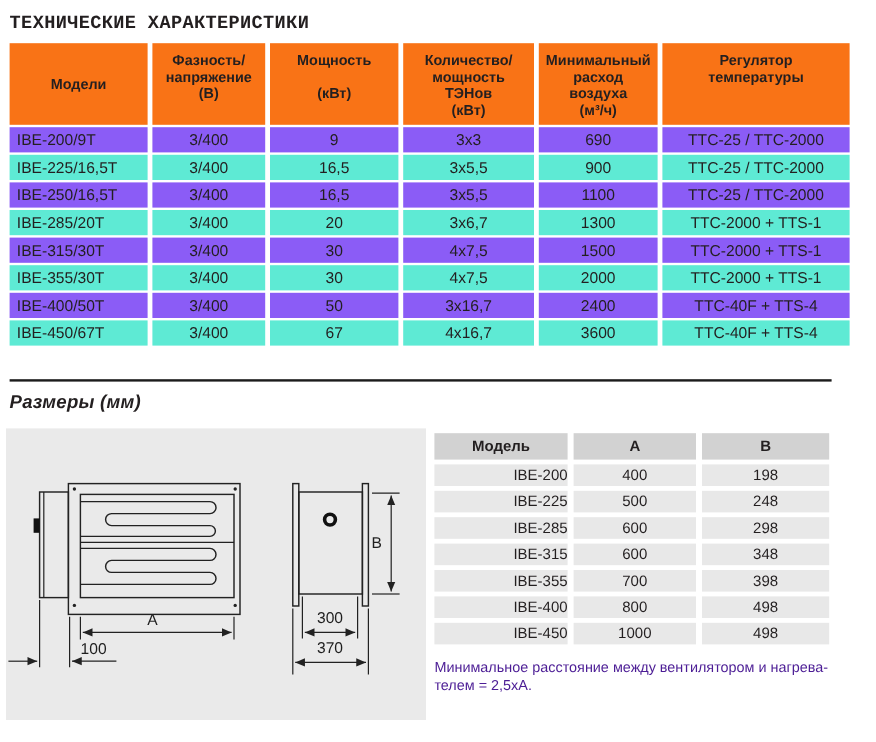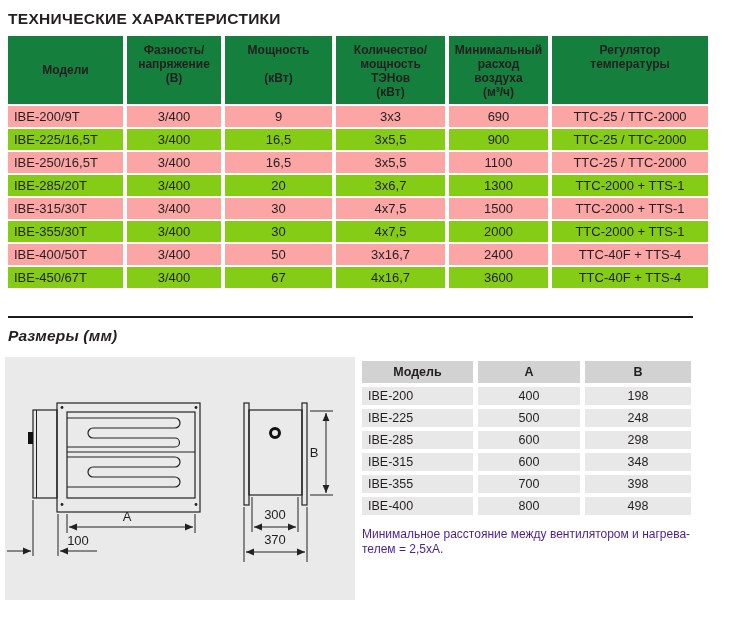--- a/index.html
+++ b/index.html
@@ -3,55 +3,56 @@
 <meta charset="utf-8">
 <style>
   html,body{margin:0;padding:0;}
   body{
     width:730px;height:618px;background:#ffffff;position:relative;
     font-family:"Liberation Sans",sans-serif;color:#231f20;overflow:hidden;
   }
   .page-title{
     font-size:15.5px;font-weight:bold;letter-spacing:.3px;
     margin:10px 0 0 8px;
+    font-family:Liberation Mono, monospace;
   }
   
   table.spec{
     border-collapse:separate;border-spacing:4px 2px;
     margin:6px 0 0 4px;table-layout:fixed;
   }
   table.spec th{
-    background:#15803d;font-size:12px;font-weight:bold;line-height:14px;
+    background:#f97316;font-size:12px;font-weight:bold;line-height:14px;
     white-space:pre-line;vertical-align:top;padding:7px 2px 0 2px;
     height:61px;text-align:center;
   }
   table.spec th.model-h{vertical-align:middle;padding-top:0;}
   table.spec td{
     font-size:13px;height:21px;text-align:center;padding:0 2px;
   }
   table.spec td.model{text-align:left;padding-left:6px;}
-  table.spec tr.light td{background:#fca5a5;}
-  table.spec tr.dark td{background:#84cc16;}
+  table.spec tr.light td{background:#8b5cf6;}
+  table.spec tr.dark td{background:#5eead4;}
   
   .rule{height:2px;background:#1c1c1c;width:685px;margin:26px 0 0 8px;}
   .section-title{font-size:15.5px;font-weight:bold;letter-spacing:.2px;margin:9px 0 0 8px;font-style:italic;}
   
   .bottom{display:flex;align-items:flex-start;margin-top:12px;}
   .diagram-panel{width:350px;height:243px;background:#eaeaea;margin-left:5px;}
   .diagram-panel svg{display:block;}
   .dims-col{margin-left:2px;}
   table.dims{border-collapse:separate;border-spacing:5px 4px;table-layout:fixed;}
   table.dims th{
     background:#d2d2d2;font-size:12.5px;font-weight:bold;height:22px;
     text-align:center;padding:0;
   }
   table.dims td{
     background:#e8e8e8;font-size:12.5px;height:18px;text-align:center;padding:0;
   }
-  table.dims td.model{text-align:left;padding-left:6px;}
+  table.dims td.model{text-align:right;padding-left:6px;}
   .note{
     margin:8px 0 0 5px;font-size:12px;line-height:15px;white-space:pre-line;
     width:335px;color:#4c1d95;
   }
   
   .ln{stroke:#222;stroke-width:1.2;fill:none;}
   .thin{stroke:#222;stroke-width:1;fill:none;}
   .dim-label{font-size:13px;fill:#1f1f1f;}
 </style>
 </head>
@@ -273,18 +274,23 @@
         <tr>
           <td class="model">IBE-355</td>
           <td>700</td>
           <td>398</td>
         </tr>
         <tr>
           <td class="model">IBE-400</td>
           <td>800</td>
           <td>498</td>
         </tr>
+        <tr>
+          <td class="model">IBE-450</td>
+          <td>1000</td>
+          <td>498</td>
+        </tr>
       </tbody>
     </table>
     <div class="note">Минимальное расстояние между вентилятором и нагрева-
 телем = 2,5хА.</div>
   </div>
 </div>
 
 </body></html>

